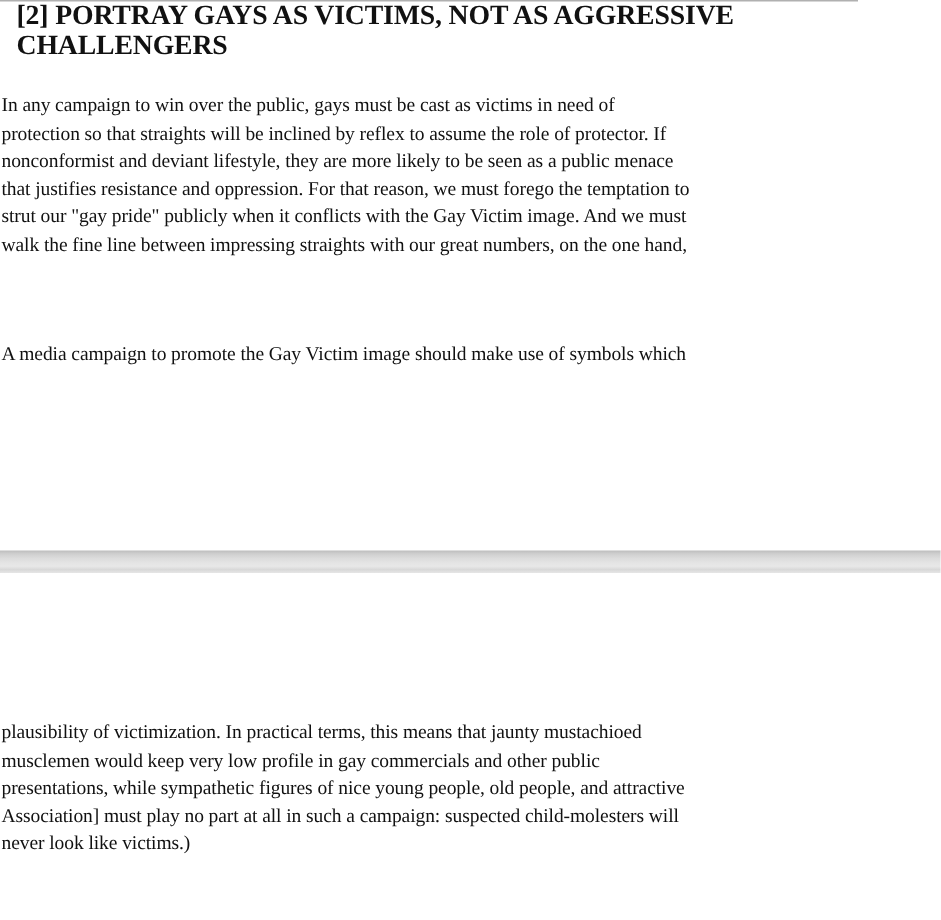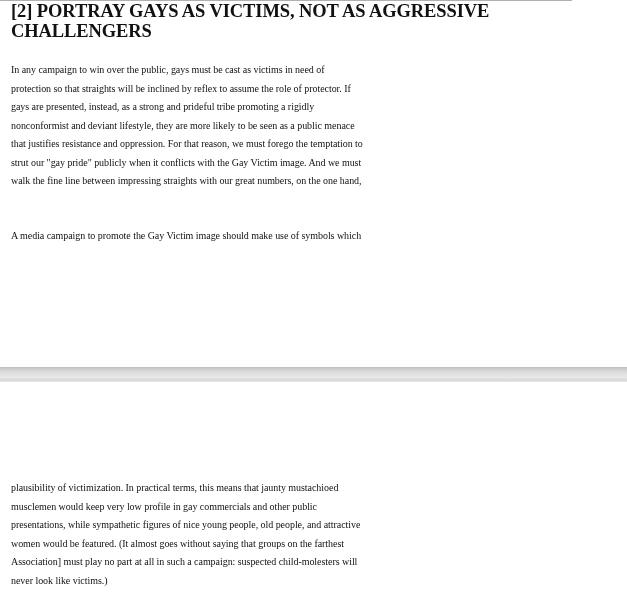--- a/index.html
+++ b/index.html
@@ -47,61 +47,59 @@
       top: 0px;
       width: 600px;
       margin: 0;
       font-weight: bold;
       font-size: 18.5px;
       line-height: 20px;
       letter-spacing: -0.1px;
     }
     .para {
       position: absolute;
-      left: 11px;
+      left: 1px;
       width: 610px;
       margin: 0;
-      font-size: 10px;
+      font-size: 13px;
       line-height: 18.5px;
       letter-spacing: -0.05px;
     }
     .para .line { display: block; white-space: nowrap; }
     .p1 { top: 60px; }
     .p2 { top: 226px; }
     .p3 { top: 479px; }
   </style>
 </head>
 <body>
 
 <div class="page page-top">
   <h2 class="heading">
     <span class="line" style="display:block">[2] PORTRAY GAYS AS VICTIMS, NOT AS AGGRESSIVE</span>
     <span class="line" style="display:block">CHALLENGERS</span>
   </h2>
 
   <p class="para p1">
     <span class="line">In any campaign to win over the public, gays must be cast as victims in need of</span>
     <span class="line">protection so that straights will be inclined by reflex to assume the role of protector. If</span>
-    <span class="line">gays are presented, instead, as a strong and prideful tribe promoting a rigidly</span>
     <span class="line">nonconformist and deviant lifestyle, they are more likely to be seen as a public menace</span>
     <span class="line">that justifies resistance and oppression. For that reason, we must forego the temptation to</span>
     <span class="line">strut our "gay pride" publicly when it conflicts with the Gay Victim image. And we must</span>
     <span class="line">walk the fine line between impressing straights with our great numbers, on the one hand,</span>
   </p>
 
   <p class="para p2">
     <span class="line">A media campaign to promote the Gay Victim image should make use of symbols which</span>
   </p>
 </div>
 
 <div class="page-gap"></div>
 
 <div class="page page-bottom">
 </div>
 
 <p class="para p3">
   <span class="line">plausibility of victimization. In practical terms, this means that jaunty mustachioed</span>
   <span class="line">musclemen would keep very low profile in gay commercials and other public</span>
   <span class="line">presentations, while sympathetic figures of nice young people, old people, and attractive</span>
-  <span class="line">women would be featured. (It almost goes without saying that groups on the farthest</span>
   <span class="line">Association] must play no part at all in such a campaign: suspected child-molesters will</span>
   <span class="line">never look like victims.)</span>
 </p>
 
 </body></html>

